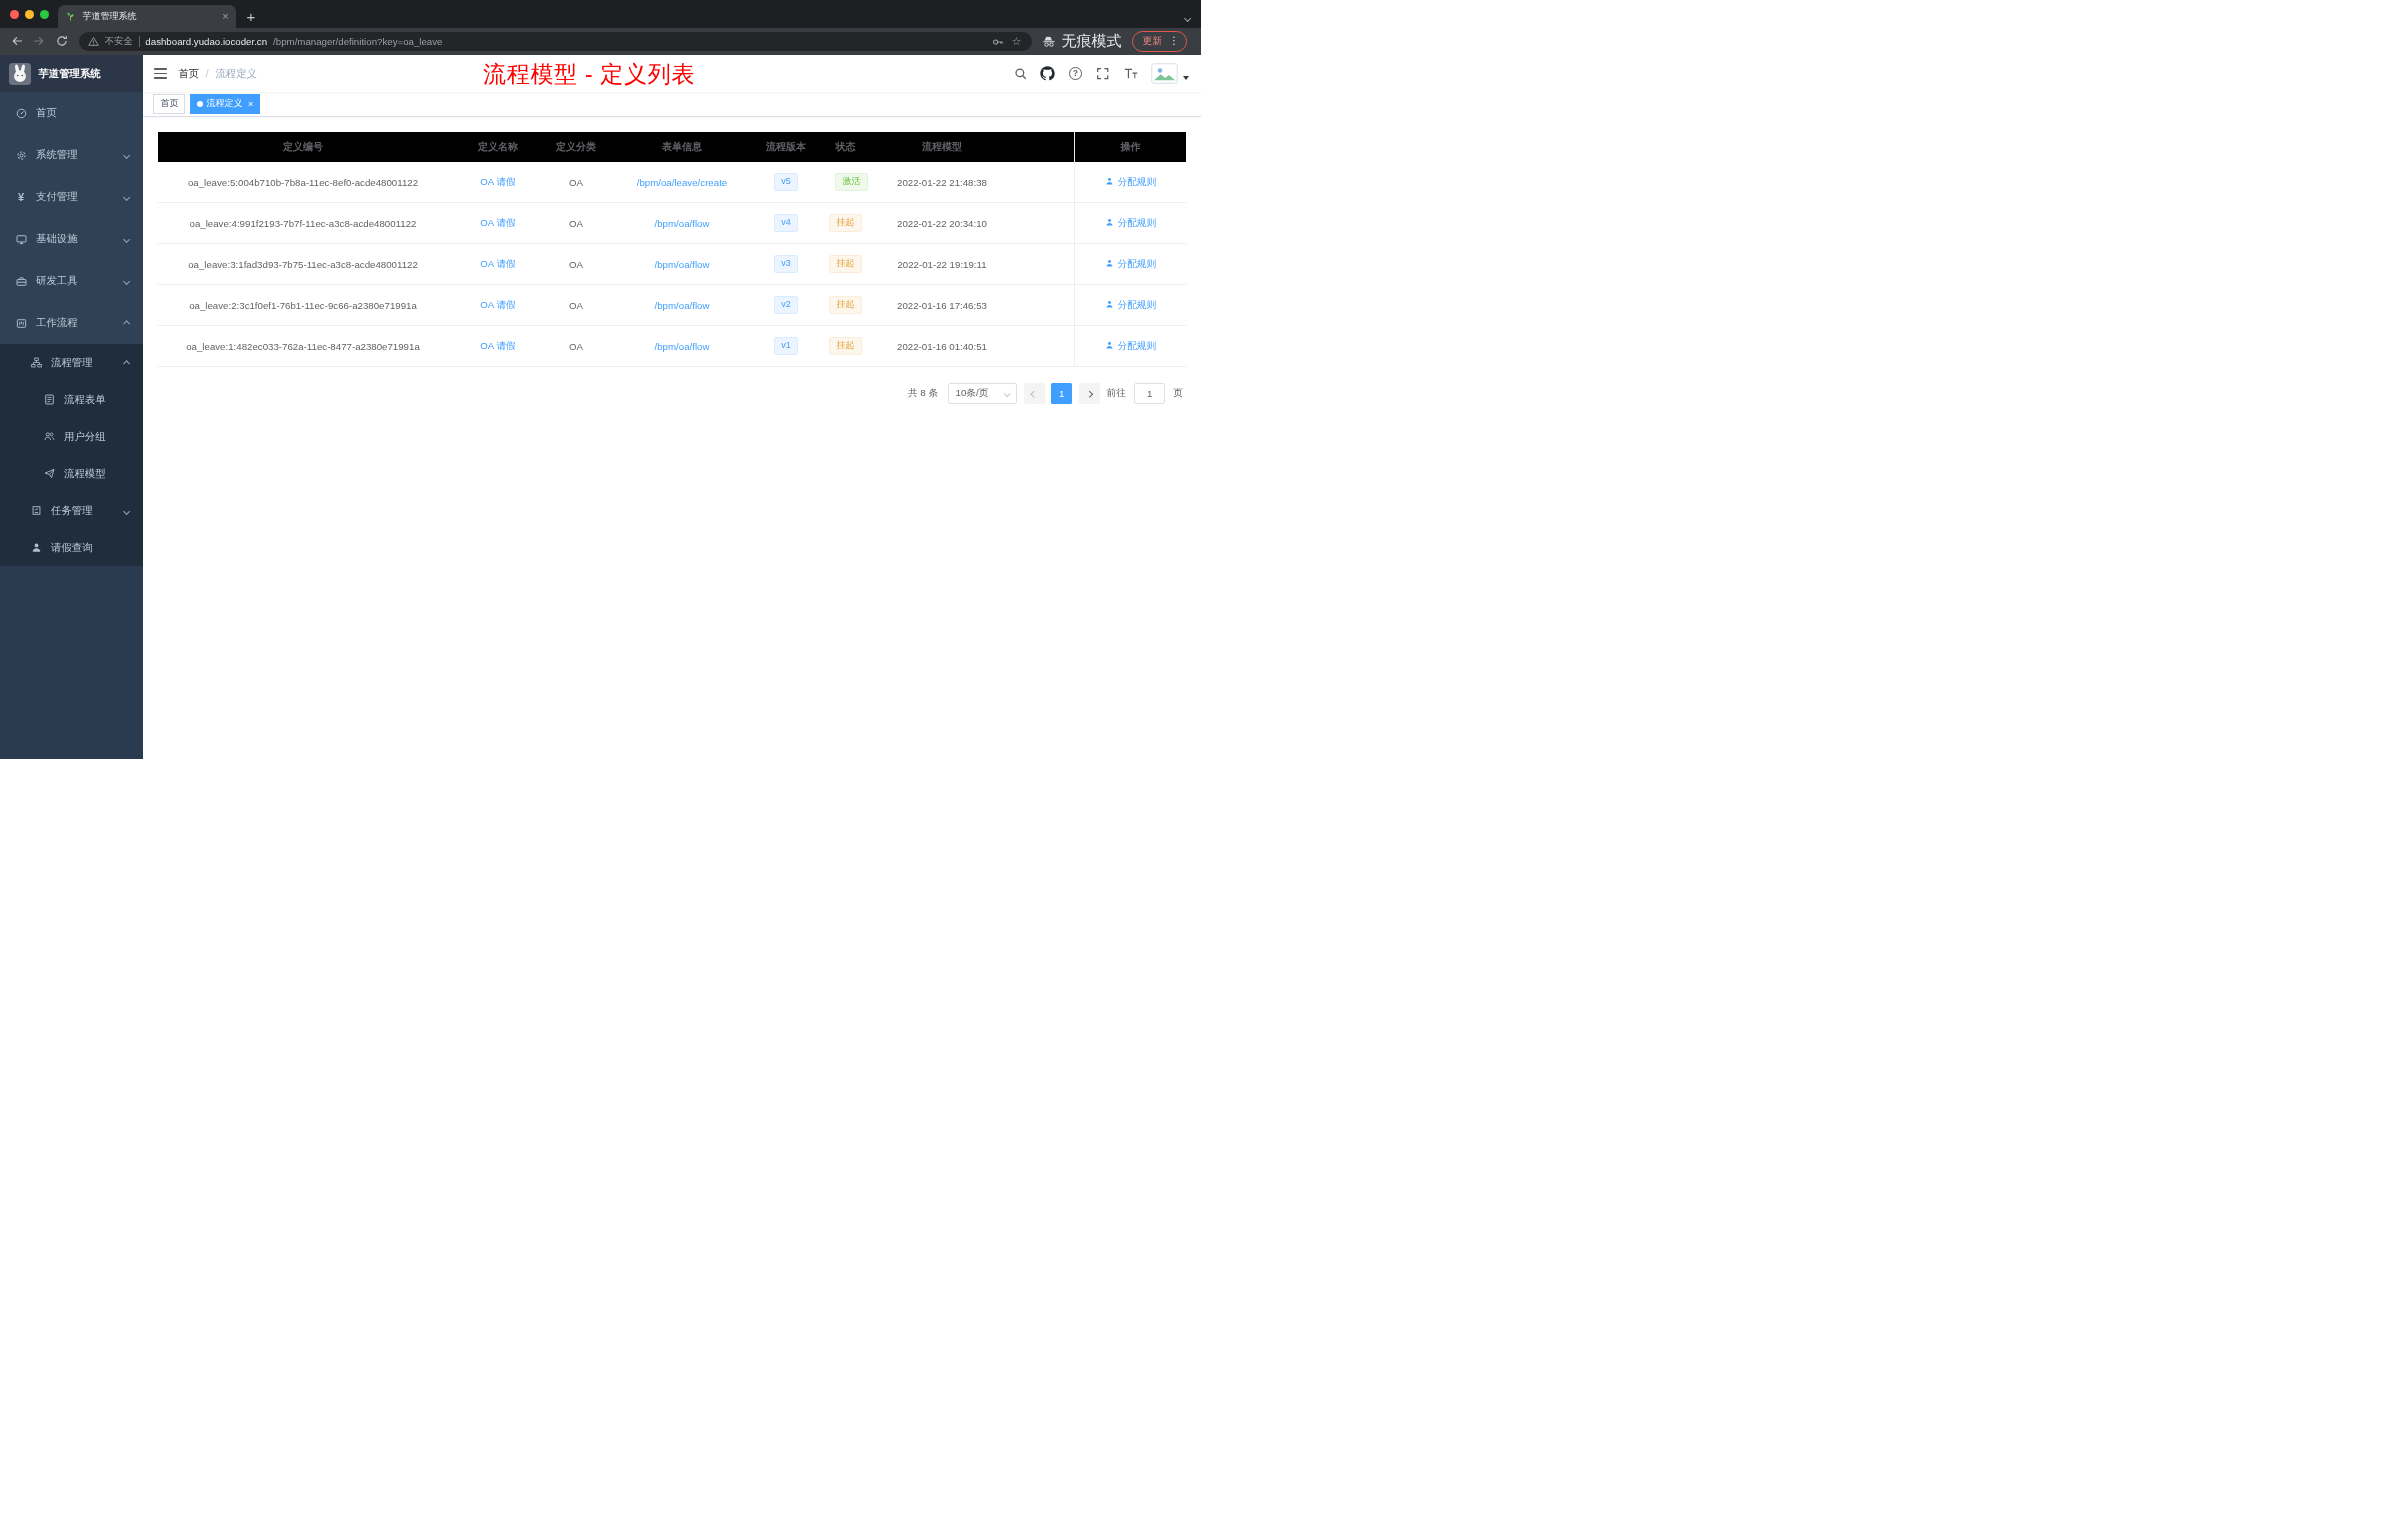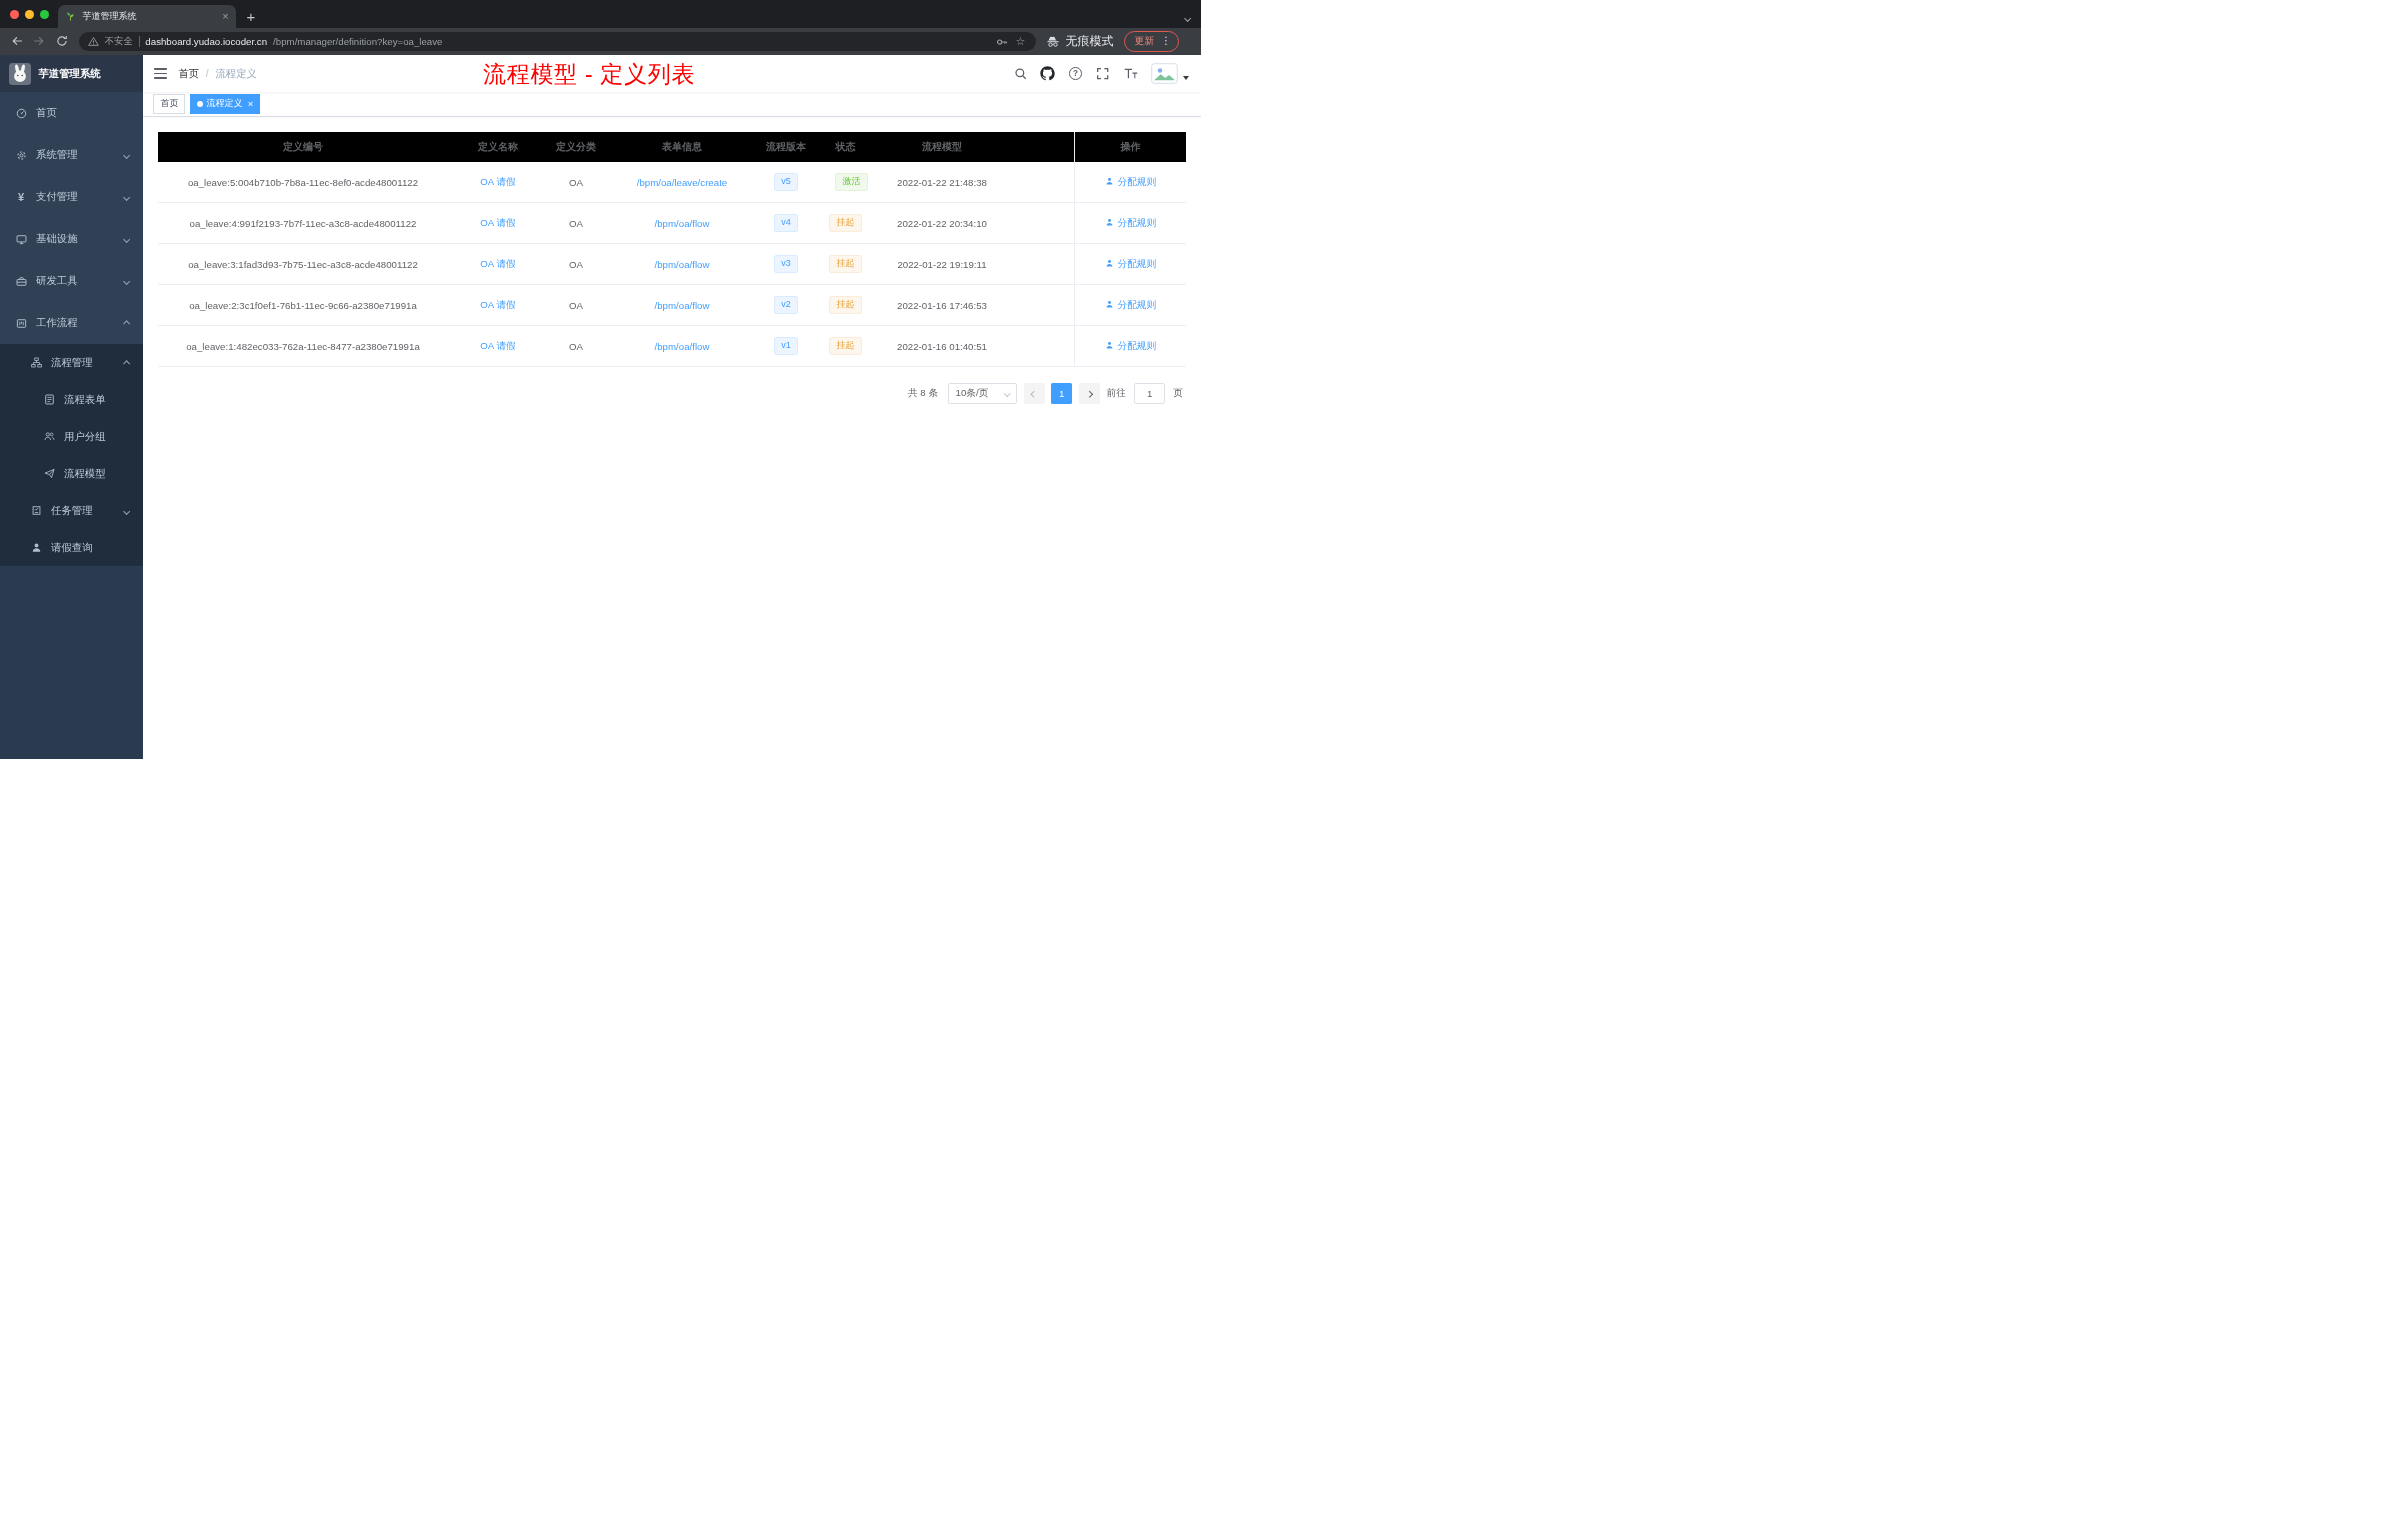--- a/index.html
+++ b/index.html
@@ -27,24 +27,24 @@
 .omnibox{flex:1;height:19px;background:#232529;border-radius:10.4px;display:flex;align-items:center;padding:0 9px;gap:6px;margin:0 4.5px;font-size:9.7px;}
 .sec-icon{color:#9aa0a6;width:11px;height:11px;display:inline-flex}
 .sec-icon svg{width:11px;height:11px}
 .sec-label{color:#9aa0a6;font-size:9.3px;white-space:nowrap;}
 .om-div{width:0.7px;height:10.4px;background:#5f6368;}
 .url-domain{color:#e8eaed;white-space:nowrap;}
 .url-path{color:#9aa0a6;white-space:nowrap;}
 .om-spacer{flex:1}
 .om-icon{color:#9aa0a6;width:12.6px;height:12.6px;display:inline-flex;align-items:center;justify-content:center;font-size:11px;}
 .om-icon svg{width:12px;height:12px}
-.incog{display:flex;align-items:center;gap:5.2px;color:#e8eaed;font-size:12px;margin:0 7.4px 0 3px;white-space:nowrap;}
+.incog{display:flex;align-items:center;gap:5.2px;color:#e8eaed;font-size:15px;margin:0 7.4px 0 3px;white-space:nowrap;}
 .incog-icon{width:14px;height:14px;color:#dadce0;display:inline-flex}
 .incog-icon svg{width:14px;height:14px}
-.update-pill{display:flex;align-items:center;gap:6.7px;border:1.1px solid #e2594c;border-radius:11px;padding:3px 6.7px 3px 9.7px;color:#f08b7f;font-size:9.7px;margin-right:15px;white-space:nowrap;}
+.update-pill{display:flex;align-items:center;gap:6.7px;border:1.1px solid #e2594c;border-radius:11px;padding:3px 6.7px 3px 9.7px;color:#f08b7f;font-size:9.7px;margin-right:7px;white-space:nowrap;}
 .kebab{color:#e8eaed;font-size:10.4px;line-height:1;}
 
 
 .app{flex:1;display:flex;min-height:0;}
 .sidebar{width:143px;background:#304156;display:flex;flex-direction:column;flex-shrink:0;}
 .logo{height:37px;background:#2b3649;display:flex;align-items:center;gap:7.4px;padding-left:9px;flex-shrink:0;}
 .logo-avatar{width:22px;height:22px;border-radius:3px;overflow:hidden;display:inline-flex;}
 .logo-avatar svg{width:22px;height:22px}
 .logo-title{color:#fff;font-size:10.4px;font-weight:bold;white-space:nowrap;}
 .menu-item{display:flex;align-items:center;position:relative;color:#bfcbd9;font-size:10.4px;cursor:pointer;white-space:nowrap;}

